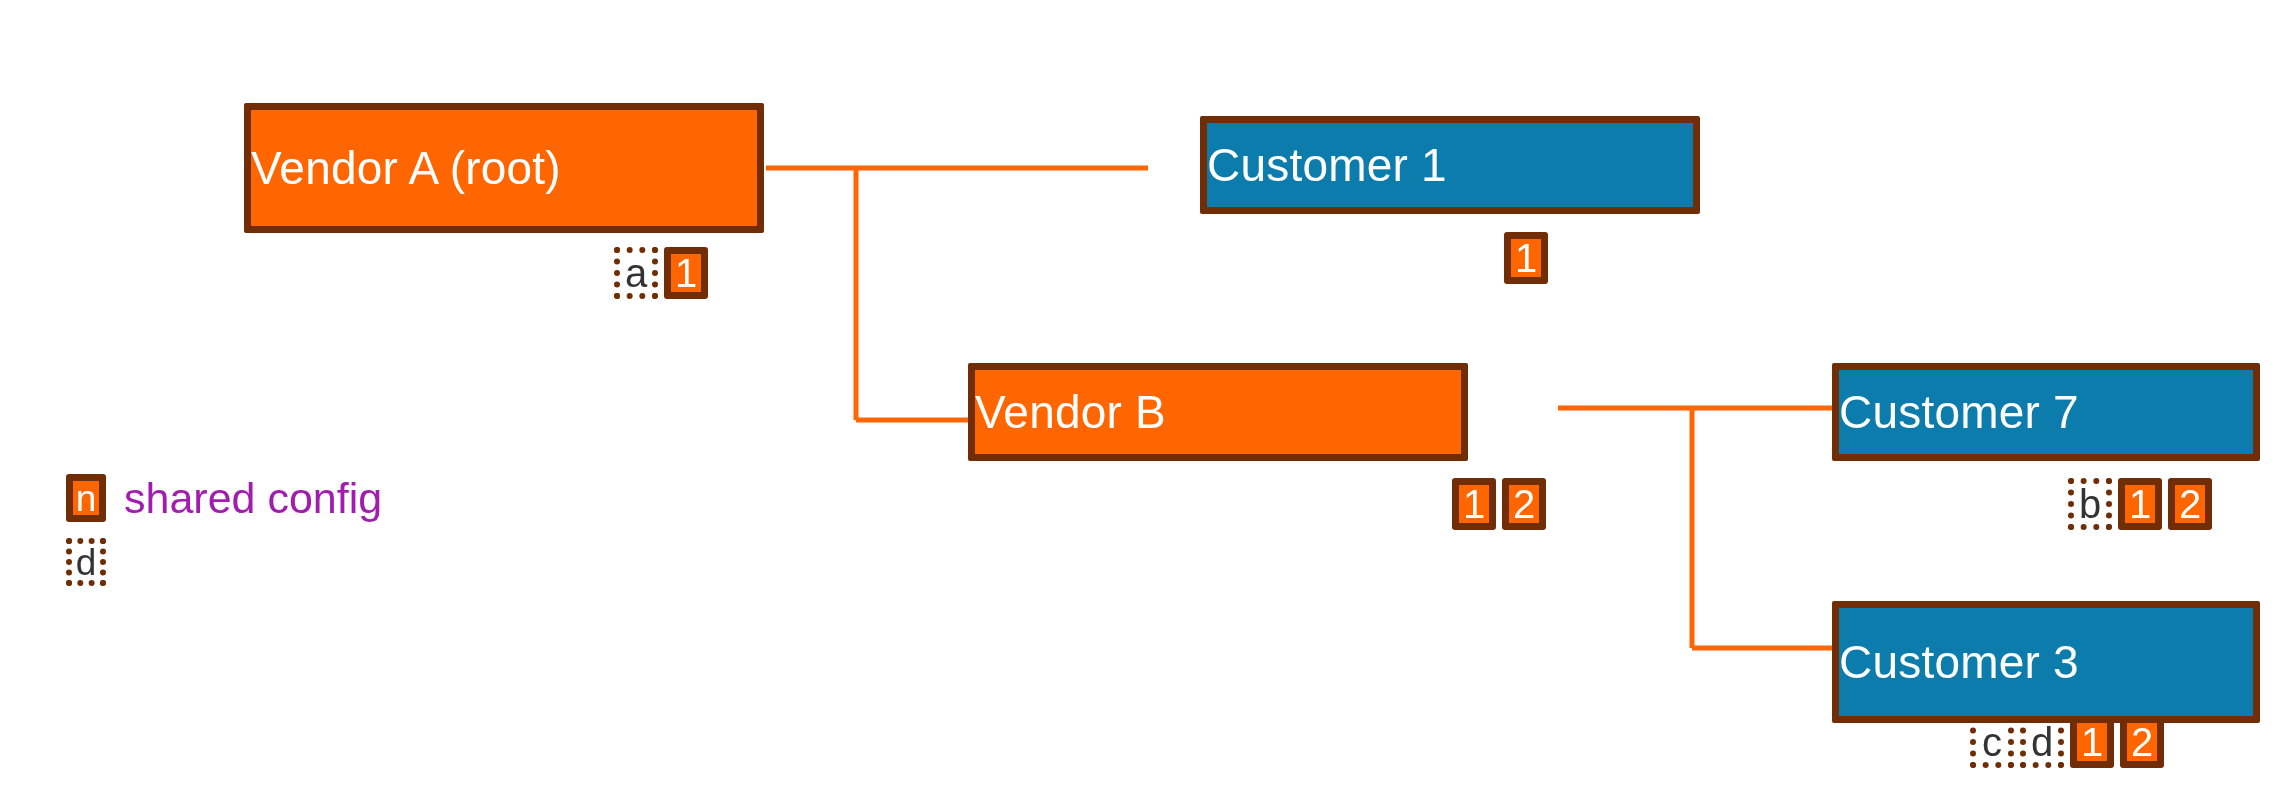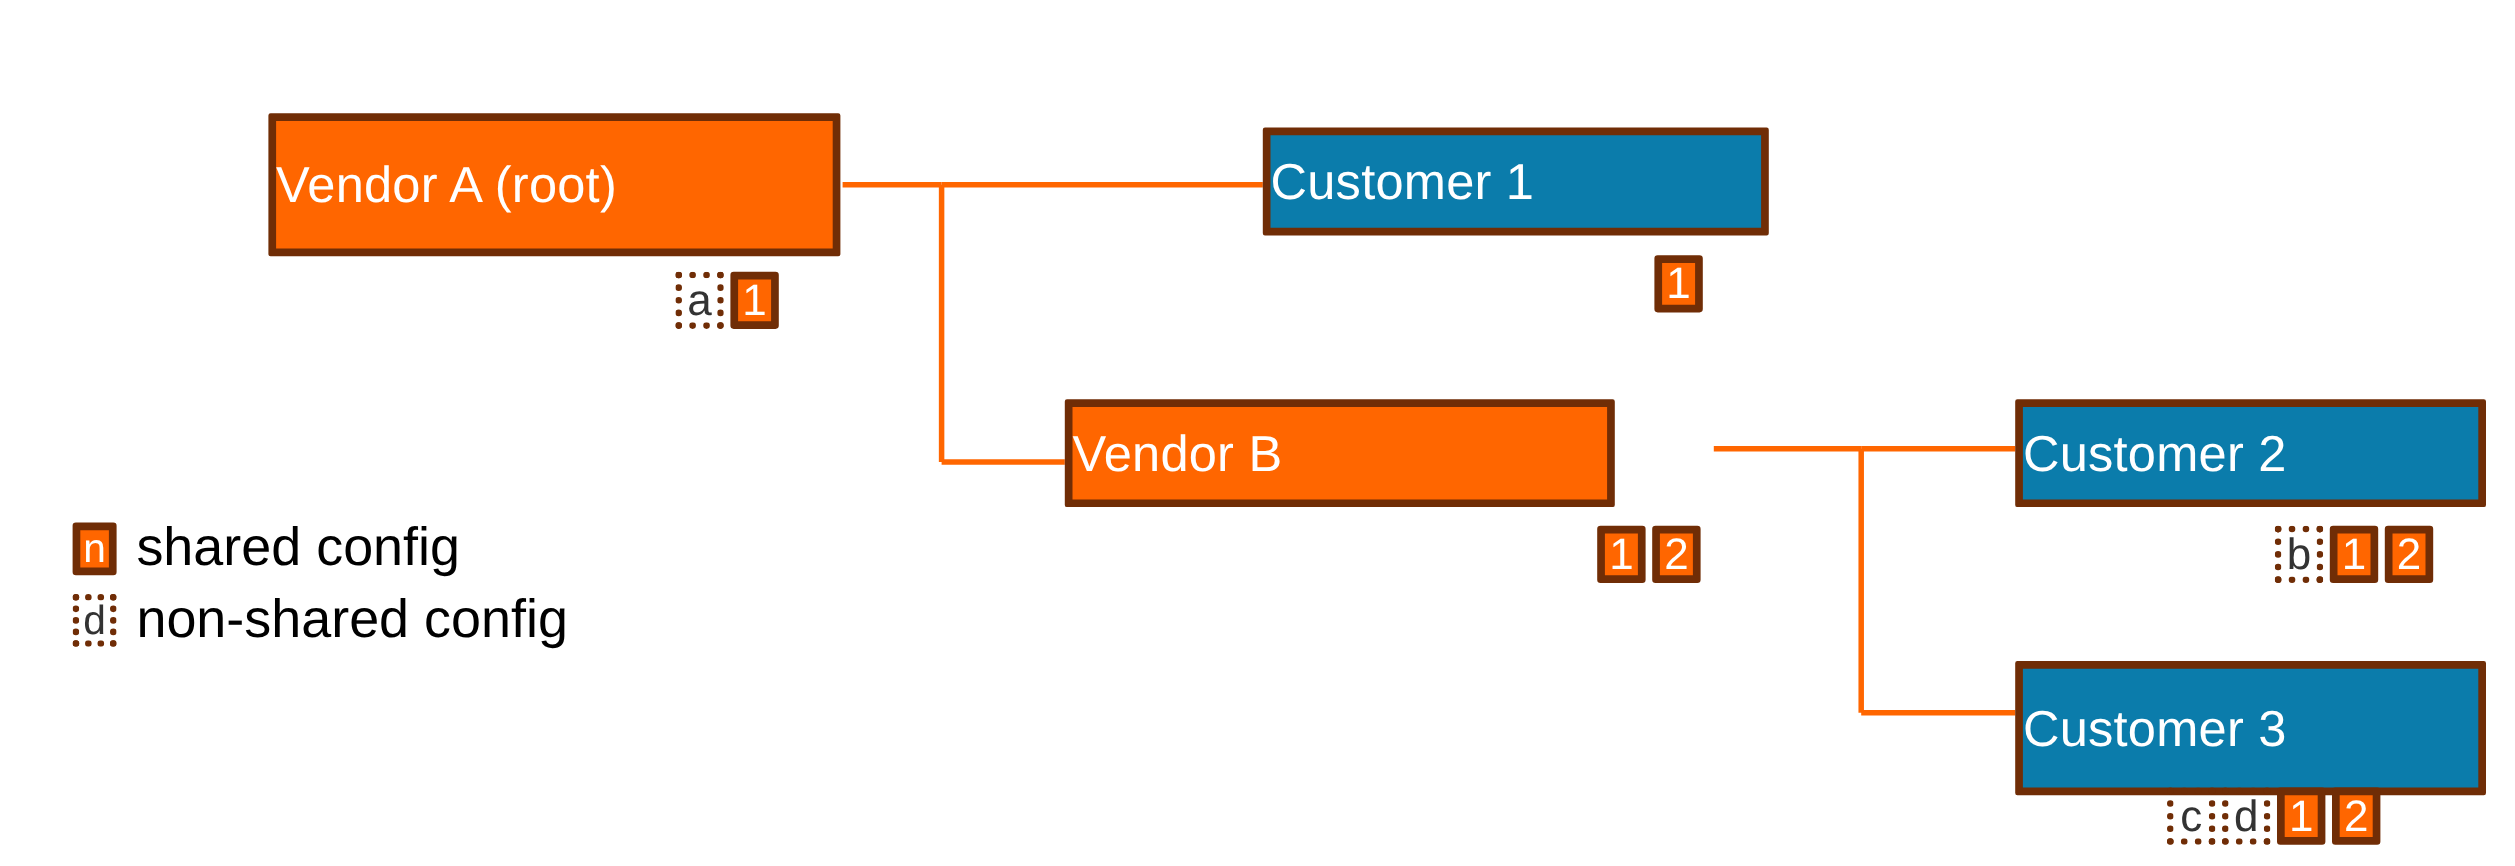--- a/index.html
+++ b/index.html
@@ -87,22 +87,22 @@
     display: flex;
     flex-direction: column;
     gap: 16px;
   }
   .legend-row {
     display: flex;
     align-items: center;
     gap: 18px;
   }
   .legend-row .legend-text {
-    color: #000000;
-    font-size: 49px;
+    color: #a21caf;
+    font-size: 43px;
     line-height: 1;
     white-space: nowrap;
   }
   .legend-row .badge { width: 40px; height: 48px; font-size: 37px; }
 </style>
 </head>
 <body>
 
 <div id="diagram">
 
@@ -128,37 +128,37 @@
   </svg>
 
   <div class="node vendor" id="node-vendor-a" style="left:244px; top:103px; width:520px; height:130px;">
     <span class="node-label">Vendor A (root)</span>
   </div>
   <div class="badge-row" style="left:614px; top:247px;">
     <span class="badge nonshared">a</span>
     <span class="badge shared">1</span>
   </div>
 
-  <div class="node customer" id="node-customer-1" style="left:1148px; top:116px; width:460px; height:98px;">
+  <div class="node customer" id="node-customer-1" style="left:1200px; top:116px; width:500px; height:98px;">
     <span class="node-label">Customer 1</span>
   </div>
   <div class="badge-row" style="left:1504px; top:232px;">
     <span class="badge shared">1</span>
   </div>
 
   <div class="node vendor" id="node-vendor-b" style="left:968px; top:363px; width:500px; height:98px;">
     <span class="node-label">Vendor B</span>
   </div>
   <div class="badge-row" style="left:1452px; top:478px;">
     <span class="badge shared">1</span>
     <span class="badge shared">2</span>
   </div>
 
   <div class="node customer" id="node-customer-2" style="left:1832px; top:363px; width:428px; height:98px;">
-    <span class="node-label">Customer 2</span>
+    <span class="node-label">Customer 7</span>
   </div>
   <div class="badge-row" style="left:2068px; top:478px;">
     <span class="badge nonshared">b</span>
     <span class="badge shared">1</span>
     <span class="badge shared">2</span>
   </div>
 
   <div class="node customer" id="node-customer-3" style="left:1832px; top:601px; width:428px; height:122px;">
     <span class="node-label">Customer 3</span>
   </div>
@@ -169,17 +169,16 @@
     <span class="badge shared">2</span>
   </div>
 
   <div id="legend">
     <div class="legend-row">
       <span class="badge shared">n</span>
       <span class="legend-text">shared config</span>
     </div>
     <div class="legend-row">
       <span class="badge nonshared">d</span>
-      <span class="legend-text">non-shared config</span>
     </div>
   </div>
 
 </div>
 
 </body></html>

